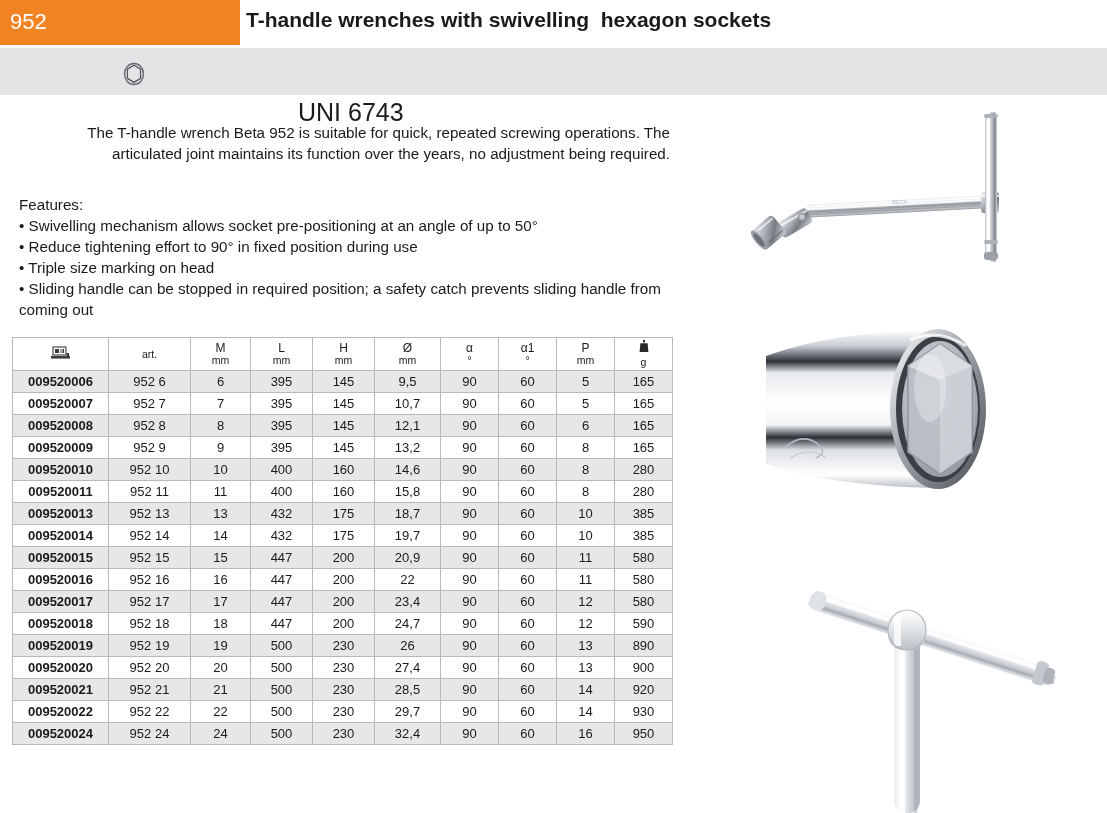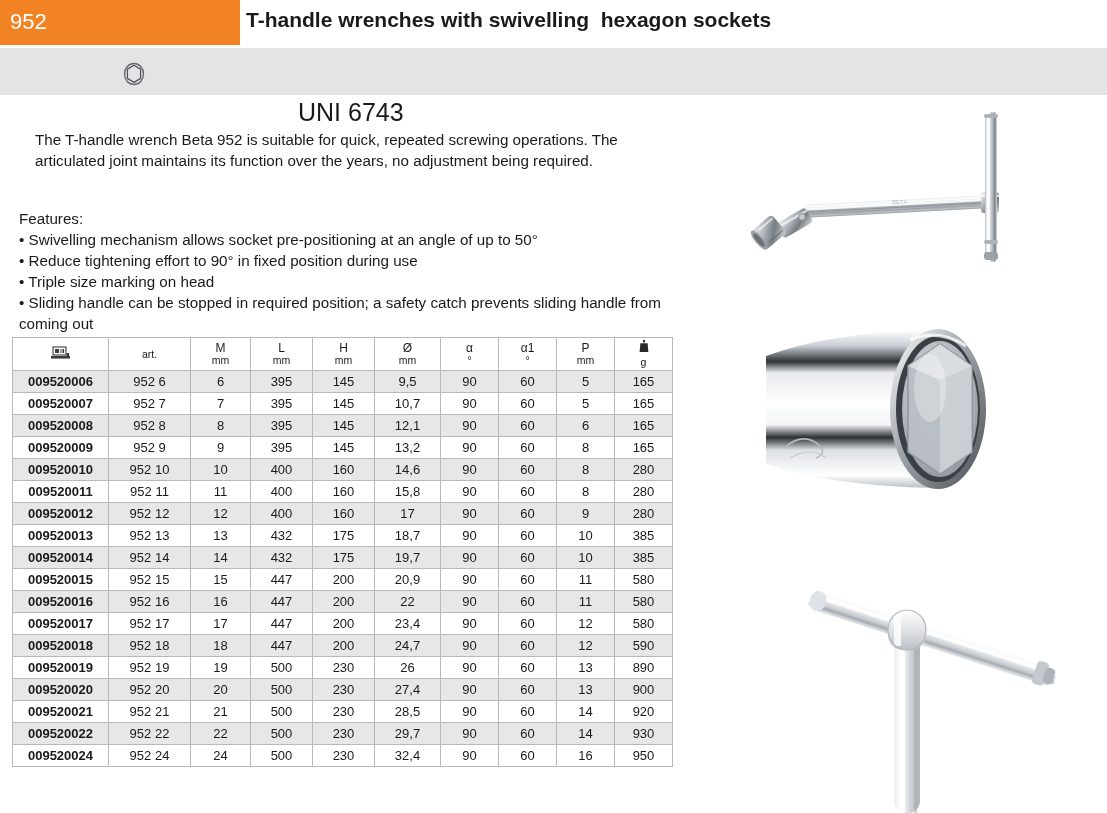--- a/index.html
+++ b/index.html
@@ -70,21 +70,21 @@
 
   
   .description {
     position: absolute;
     left: 19px; top: 113px;
     width: 660px;
     font-size: 15.2px;
     line-height: 21px;
     color: #1a1a1a;
   }
-  .desc-para { margin: 16px; }
+  .desc-para { margin: 9px; text-align: right; }
   .desc-gap { height: 21px; }
   .feat-line { margin: 0; }
 
   
   .spec-table {
     position: absolute;
     left: 12px; top: 337px;
     border-collapse: collapse;
     font-size: 12.5px;
     background: #22c55e;
@@ -296,32 +296,20 @@
         <td class="c-m">11</td>
         <td class="c-l">400</td>
         <td class="c-h">160</td>
         <td class="c-d">15,8</td>
         <td class="c-a">90</td>
         <td class="c-a1">60</td>
         <td class="c-p">8</td>
         <td class="c-w">280</td>
       </tr>
       <tr>
-        <td class="c-code col-code">009520012</td>
-        <td class="c-art">952 12</td>
-        <td class="c-m">12</td>
-        <td class="c-l">400</td>
-        <td class="c-h">160</td>
-        <td class="c-d">17</td>
-        <td class="c-a">90</td>
-        <td class="c-a1">60</td>
-        <td class="c-p">9</td>
-        <td class="c-w">280</td>
-      </tr>
-      <tr>
         <td class="c-code col-code">009520013</td>
         <td class="c-art">952 13</td>
         <td class="c-m">13</td>
         <td class="c-l">432</td>
         <td class="c-h">175</td>
         <td class="c-d">18,7</td>
         <td class="c-a">90</td>
         <td class="c-a1">60</td>
         <td class="c-p">10</td>
         <td class="c-w">385</td>

